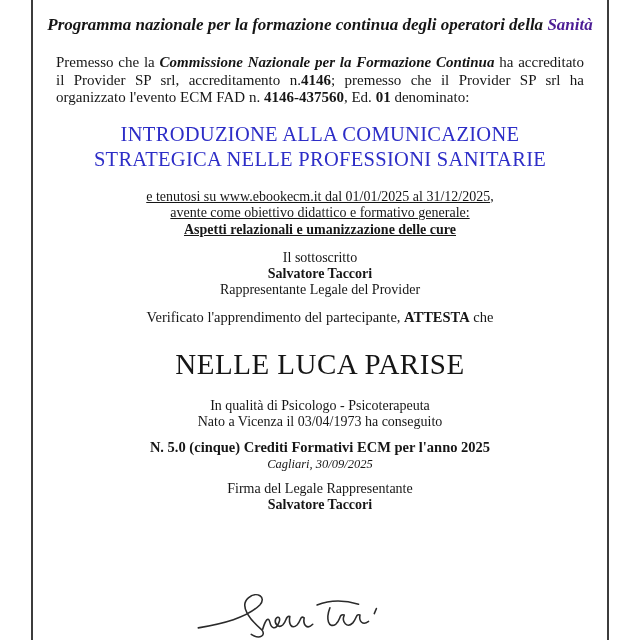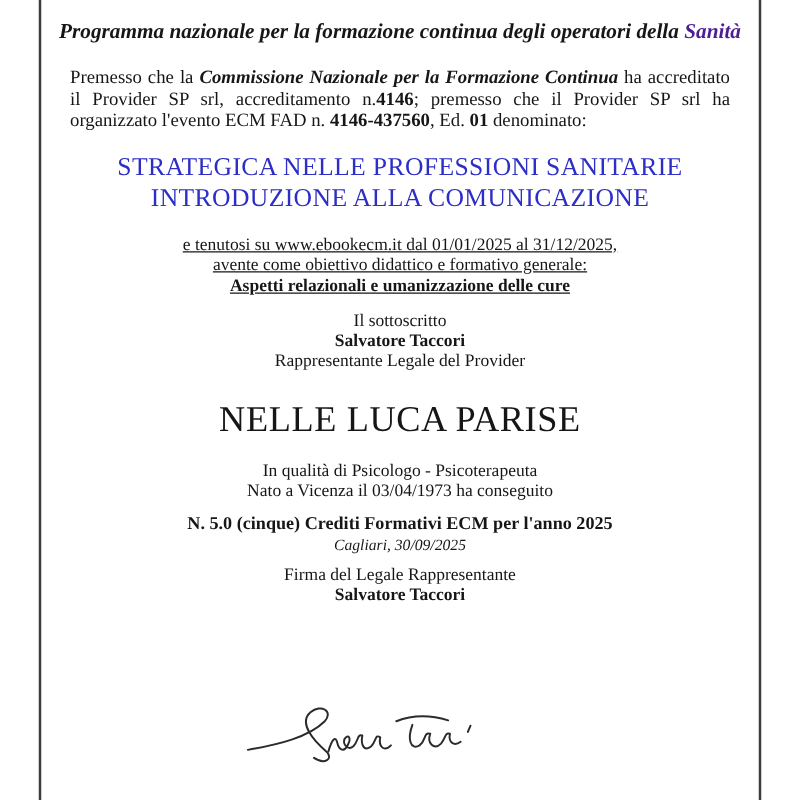--- a/index.html
+++ b/index.html
@@ -108,36 +108,37 @@
 </head>
 <body>
 
 <div class="page">
 
   <div class="header-title"><span>Programma nazionale per la formazione continua degli operatori della </span><span style="color: #4c1d95;">Sanità</span></div>
 
   <div class="premise"><span>Premesso che la </span><span class="bold italic">Commissione Nazionale per la Formazione Continua</span><span> ha accreditato il Provider SP srl, accreditamento n.</span><span class="bold">4146</span><span>; premesso che il Provider SP srl ha organizzato l'evento ECM FAD n. </span><span class="bold">4146-437560</span><span>, Ed. </span><span class="bold">01</span><span> denominato:</span></div>
 
   <div class="course-title" style="color: rgb(45, 45, 199);">
+    <div>INTRODUZIONE ALLA COMUNICAZIONE</div>
     <div>STRATEGICA NELLE PROFESSIONI SANITARIE</div>
-    <div>INTRODUZIONE ALLA COMUNICAZIONE</div>
   </div>
 
   <div class="event-block">
     <div>e tenutosi su www.ebookecm.it dal 01/01/2025 al 31/12/2025,</div>
     <div>avente come obiettivo didattico e formativo generale:</div>
     <div class="bold">Aspetti relazionali e umanizzazione delle cure</div>
   </div>
 
   <div class="signer-block">
     <div>Il sottoscritto</div>
     <div class="bold">Salvatore Taccori</div>
     <div>Rappresentante Legale del Provider</div>
   </div>
 
+  <div class="attesta-line"><span>Verificato l'apprendimento del partecipante, </span><span class="bold">ATTESTA</span><span> che</span></div>
 
   <div class="participant-name">NELLE LUCA PARISE</div>
 
   <div class="qualification-block">
     <div>In qualità di Psicologo - Psicoterapeuta</div>
     <div>Nato a Vicenza il 03/04/1973 ha conseguito</div>
   </div>
 
   <div class="credits-line">N. 5.0 (cinque) Crediti Formativi ECM per l'anno 2025</div>
   <div class="place-date">Cagliari, 30/09/2025</div>

